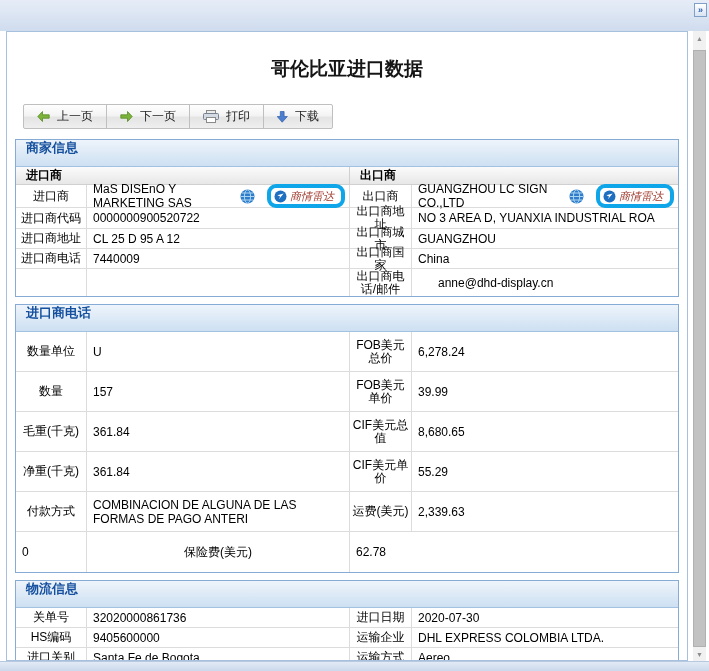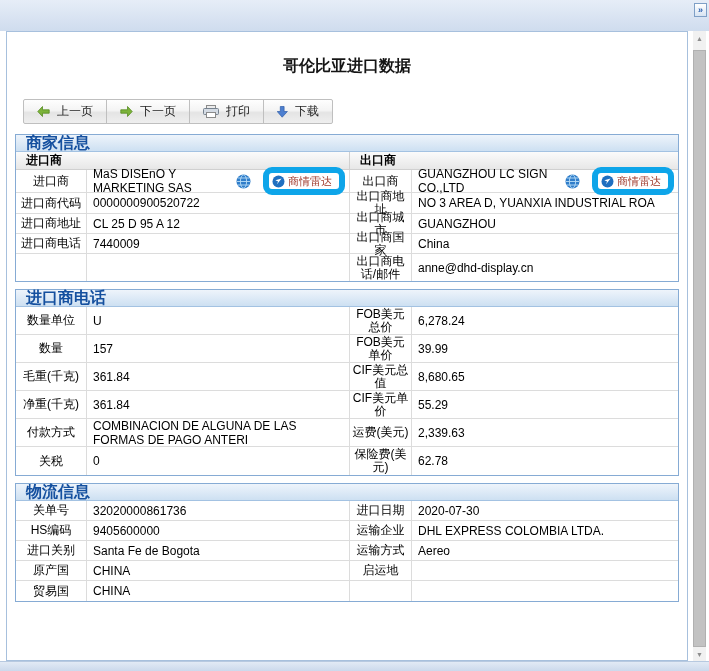--- a/index.html
+++ b/index.html
@@ -12,71 +12,71 @@
     background:linear-gradient(#e6edf7,#cfdcee); }
   .bottom-strip { position:absolute; left:0; top:661px; width:709px; height:10px;
     background:linear-gradient(#e2eaf5,#cbd9ec); border-top:1px solid #b7c9e0; }
   .expand-btn { position:absolute; top:3px; right:2px; width:13px; height:14px;
     border:1px solid #7e9fc6; background:linear-gradient(#ffffff,#d8e4f2);
     color:#2b5fae; font-size:9px; font-weight:bold; line-height:12px; text-align:center; cursor:pointer; }
 
   .panel { position:absolute; left:6px; top:31px; width:682px; height:630px;
     background:#fff; border:1px solid #a7c0dd; overflow:hidden; }
 
-  .page-title { margin-top:24px; text-align:center; font-size:16px; font-weight:bold; color:#151515; }
+  .page-title { margin-top:24px; text-align:center; font-size:19px; font-weight:bold; color:#151515; }
 
   .toolbar { display:inline-flex; margin:22px 0 0 8px; }
   .tb-btn { display:inline-flex; align-items:center; gap:7px; height:25px; padding:0 13px;
     border:1px solid #bfbfbf; margin-left:-1px; cursor:pointer;
     background:linear-gradient(#fefefe 0%,#f4f4f4 45%,#e4e4e4 55%,#efefef 100%);
     font-size:12px; color:#222; }
   .tb-btn:first-child { border-radius:2px 0 0 2px; margin-left:8px; }
   .tb-btn:last-child  { border-radius:0 2px 2px 0;justify-content:center; }
 
   .section { margin:0 8px 7px 8px; border:1px solid #86abd4; }
   .section.first { margin-top:10px; }
-  .sec-header { height:17px; line-height:16px; padding-left:10px; font-size:16px; font-weight:bold;
+  .sec-header { height:27px; line-height:16px; padding-left:10px; font-size:13px; font-weight:bold;
     color:#15509f; background:linear-gradient(#eef4fb,#cde0f2); border-bottom:1px solid #a3c2e2; }
 
   
   .m-subheader { display:flex; height:18px; font-size:12px; font-weight:bold;
     background:linear-gradient(#fbfbfb,#e7e7e7); border-bottom:1px solid #d0d0d0; }
   .m-sub-left { width:334px; border-right:1px solid #d0d0d0; display:flex; align-items:center; padding-left:10px; }
   .m-sub-right { flex:1; display:flex; align-items:center; padding-left:10px; }
   .m-body { display:flex; }
   .m-col-left { width:334px; border-right:1px solid #dcdcdc; display:flex; flex-direction:column; }
   .m-col-right { flex:1; display:flex; flex-direction:column; }
   .m-row { display:flex; border-bottom:1px solid #dcdcdc; }
   .m-row.nb, .m-fill { border-bottom:none; }
   .m-fill { flex:1; }
   .m-col-left .lab { width:71px; }
   .m-col-right .lab { width:62px; }
   .m-row .lab { border-right:1px solid #dcdcdc; }
   .m-row .val { flex:1; }
-  .h23 { height:23px; } .h21 { height:21px; } .h20 { height:20px; } .h27 { height:27px; }
+  .h23 { height:23px; } .h21 { height:21px; } .h20 { height:20px; } .h27 { height:27px;gap:20px; }
 
   .lab { display:flex; align-items:center; justify-content:center; text-align:center;
     font-size:12px; line-height:13px; padding:1px 2px; }
   .val { display:flex; align-items:center; font-size:12px; line-height:14px; padding:1px 4px 1px 6px; }
 
   
   .grid4 { display:grid; grid-template-columns:71px 263px 62px 1fr; }
   .grid4 > div { border-bottom:1px solid #dcdcdc; }
   .grid4 > div.nb { border-bottom:none; }
   .grid4 > div.br { border-right:1px solid #dcdcdc; }
-  .rh28 { height:28px; } .rh20 { height:20px; }
+  .rh28 { height:40px; } .rh20 { height:20px; }
 
   .grid2 { display:grid; grid-template-columns:71px 1fr; }
   .grid2 > div.br { border-right:1px solid #dcdcdc; }
   .rh30 { height:30px; }
 
   .company-cell { gap:6px;align-items:center; }
   .radar-btn { display:inline-flex; align-items:center; gap:3px; margin-left:6px; flex:none;
-    border:6px solid #0ea5e9; border-radius:9px; background:#fff; padding:1px 7px 1px 3px;
-    font-size:11px; color:#a03c2e; cursor:pointer; }
+    border:4px solid #0ea5e9; border-radius:9px; background:#fff; padding:1px 7px 1px 3px;
+    font-size:11px; color:#a03c2e; cursor:pointer;font-style:italic; }
   .icon { display:inline-flex; flex:none; }
 
   
   .scrollbar { position:absolute; top:31px; right:3px; width:13px; height:630px; background:#f1f1f1; }
   .sb-btn { position:absolute; left:0; width:13px; height:14px; display:flex; align-items:center;
     justify-content:center; font-size:7px; color:#8d8d8d; background:#f1f1f1; cursor:pointer; }
   .sb-up { top:0; } .sb-down { bottom:0; }
   .sb-thumb { position:absolute; left:0; top:19px; bottom:14px; width:13px;
     background:#c2c2c2; border:1px solid #b0b0b0; cursor:pointer; }
 </style>
@@ -241,21 +241,20 @@
       <div class="lab br rh28">净重(千克)</div>
       <div class="val br rh28">361.84</div>
       <div class="lab br rh28">CIF美元单价</div>
       <div class="val rh28">55.29</div>
 
       <div class="lab br rh28">付款方式</div>
       <div class="val br rh28">COMBINACION DE ALGUNA DE LAS FORMAS DE PAGO ANTERI</div>
       <div class="lab br rh28">运费(美元)</div>
       <div class="val rh28">2,339.63</div>
 
-      <div class="lab br rh28 nb">关税</div>
       <div class="val br rh28 nb">0</div>
       <div class="lab br rh28 nb">保险费(美元)</div>
       <div class="val rh28 nb">62.78</div>
     </div>
   </div>
 
   
   <div class="section">
     <div class="sec-header">物流信息</div>
     <div class="grid4">

